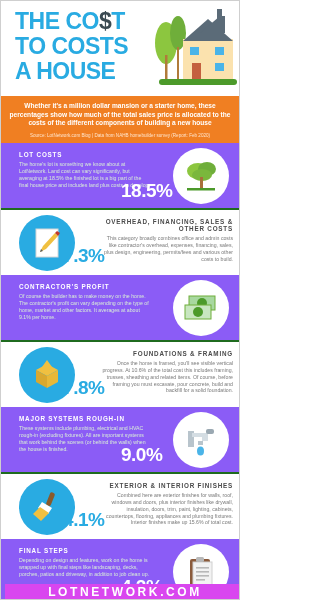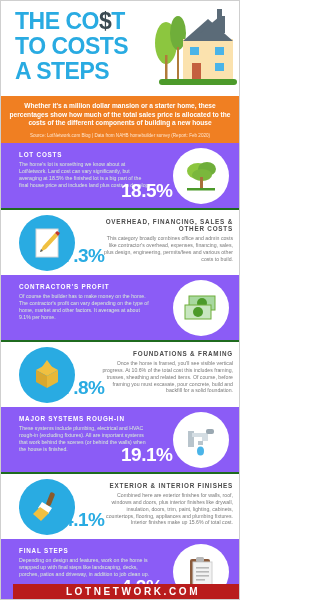--- a/index.html
+++ b/index.html
@@ -59,35 +59,35 @@
 
   .circle{
     position:absolute;width:56px;height:56px;border-radius:50%;
     top:5px;display:flex;align-items:center;justify-content:center;
   }
   .sec.green .circle{background:#ffffff;right:10px;}
   .sec.white .circle{background:#29ABE2;left:18px;}
 
   
   .footer{
-    position:absolute;left:12px;bottom:0;width:240px;height:15px;
-    background:#b91c1c;color:#ffffff;display:flex;align-items:center;
-    justify-content:center;font-size:10px;font-weight:bold;letter-spacing:2.6px;
+    position:absolute;left:4px;bottom:0;width:240px;height:15px;
+    background:#d946ef;color:#ffffff;display:flex;align-items:center;
+    justify-content:center;font-size:12px;font-weight:bold;letter-spacing:2.6px;
   }
 </style>
 </head>
 <body>
 
 <div class="page">
 
   <div class="header">
     <div class="title">
       <span>THE CO</span><span class="dollar">$</span><span>T</span><br>
       <span>TO COSTS</span><br>
-      <span>A STEPS</span>
+      <span>A HOUSE</span>
     </div>
     <svg class="art" viewBox="0 0 92 88">
       <ellipse cx="21" cy="40" rx="11" ry="21" fill="#8cc63f"></ellipse>
       <ellipse cx="33" cy="30" rx="8" ry="17" fill="#6fae3a"></ellipse>
       <rect x="20" y="52" width="2.5" height="26" fill="#b07b3a"></rect>
       <rect x="32" y="44" width="2" height="34" fill="#b07b3a"></rect>
       <rect x="38" y="36" width="50" height="42" fill="#fbe2ae"></rect>
       <polygon points="38,38 63,16 88,38" fill="#5b6b78"></polygon>
       <polygon points="55,30 75,13 80,13 80,30" fill="#5b6b78"></polygon>
       <rect x="72" y="6" width="5" height="14" fill="#5b6b78"></rect>
@@ -166,21 +166,21 @@
         <polygon points="17,2 22,9 19,9 19,15 15,15 15,9 12,9" fill="#f0c040"></polygon>
       </svg>
     </div>
   </div>
 
   <div class="sec green">
     <div class="txtcol">
       <div class="sec-head">MAJOR SYSTEMS ROUGH-IN</div>
       <div class="sec-body">These systems include plumbing, electrical and HVAC rough-in (excluding fixtures). All are important systems that work behind the scenes (or behind the walls) when the house is finished.</div>
     </div>
-    <div class="pct">19.1%</div>
+    <div class="pct">9.0%</div>
     <div class="circle">
       <svg width="38" height="38" viewBox="0 0 38 38">
         <rect x="6" y="10" width="6" height="16" fill="#b8c4cc"></rect>
         <path d="M10 12 L26 12 L26 20 L20 20 L20 16 L10 16 Z" fill="#d4dde3"></path>
         <rect x="24" y="8" width="8" height="5" rx="2" fill="#9aa8b2"></rect>
         <rect x="16" y="20" width="5" height="4" fill="#b8c4cc"></rect>
         <ellipse cx="18.5" cy="30" rx="3.5" ry="4.5" fill="#4ab4e8"></ellipse>
       </svg>
     </div>
   </div>

